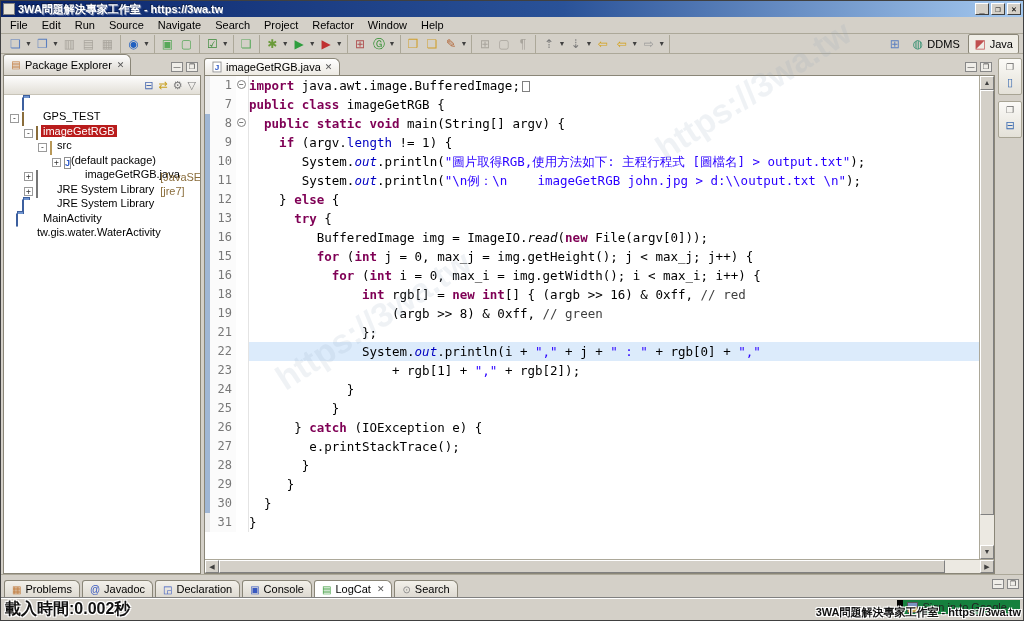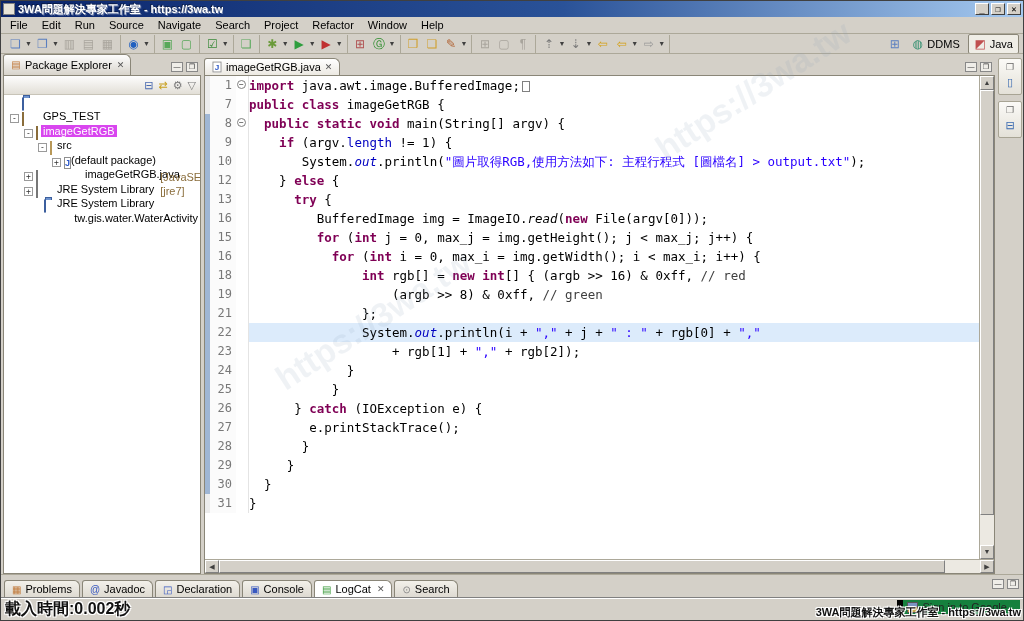--- a/index.html
+++ b/index.html
@@ -47,21 +47,21 @@
   .viewtoolbar { height:19px; flex:0 0 19px; background:linear-gradient(#fdfdfd,#e2dfd7); border-bottom:1px solid #c8c4b8;
                  display:flex; align-items:center; justify-content:flex-end; gap:5px; padding-right:4px; }
   .vtico { font-size:11px; color:#7a7a7a; }
   .tree { flex:1; overflow:hidden; padding-top:2px; font-size:11px; }
   .trow { display:flex; align-items:center; height:14.5px; white-space:nowrap; }
   .texp { width:9px; height:9px; flex:0 0 9px; border:1px solid #9a9a9a; background:#fff; font-size:8px; line-height:7px;
           text-align:center; color:#333; margin-right:3px; font-family:"DejaVu Sans Mono",monospace; }
   .texp.none { visibility:hidden; border:none; }
   .ticon { width:15px; height:12px; flex:0 0 15px; margin-right:4px; position:relative; }
   .tlabel { padding:0 2px;margin-top:24px; }
-  .trow.sel .tlabel { background:#d946ef; color:#fff; }
+  .trow.sel .tlabel { background:#b91c1c; color:#fff; }
   .tsuffix { color:#8a6d3b; margin-left:4px; }
 
   .ic-folder,.ic-srcfolder { width:13px; height:9px; margin-top:2px; background:linear-gradient(#bcd2f2,#6f94cf);
        border:1px solid #3c5f9e; border-radius:1px; position:relative; }
   .ic-folder::before,.ic-srcfolder::before { content:""; position:absolute; top:-3px; left:0; width:5px; height:2px;
        background:#6f94cf; border:1px solid #3c5f9e; border-bottom:none; }
   .ic-openfolder { width:13px; height:9px; margin-top:2px; background:linear-gradient(#f4e9c8,#d9b96a);
        border:1px solid #8a6d3b; transform:skewX(-12deg); }
   .ic-pkg { width:12px; height:10px; margin-top:1px; background:#f5efdb; border:1px solid #b89858;
        background-image:linear-gradient(#b89858 1px,transparent 1px),linear-gradient(90deg,#b89858 1px,transparent 1px);
@@ -346,21 +346,26 @@
               <span class="ticon"><span class="ic-lib"></span></span>
               <span class="tlabel">JRE System Library</span>
               <span class="tsuffix">[JavaSE-1.7]</span>
             </div>
             <div class="trow" style="padding-left: 20px;">
               <span class="texp">+</span>
               <span class="ticon"><span class="ic-lib"></span></span>
               <span class="tlabel">JRE System Library</span>
               <span class="tsuffix">[jre7]</span>
             </div>
-            <div class="trow" style="padding-left: 18px; justify-content: space-between;">
+            <div class="trow" style="padding-left: 6px;">
+              <span class="texp none"></span>
+              <span class="ticon"><span class="ic-folder"></span></span>
+              <span class="tlabel">MainActivity</span>
+            </div>
+            <div class="trow" style="padding-left: 0;">
               <span class="texp none"></span>
               <span class="ticon"><span class="ic-folder"></span></span>
               <span class="tlabel">tw.gis.water.WaterActivity</span>
             </div>
           </div>
       </div>
     </div>
 
     <div class="editor">
       <div class="edtabs">
@@ -406,20 +411,26 @@
                 <div class="c-code">    <span class="s-kw">if</span><span class="s-pl"> (argv.</span><span class="s-fld">length</span><span class="s-pl"> != 1) {</span></div>
               </div>
               <div class="crow">
                 <div class="c-diff on"></div>
                 <div class="c-num">10</div>
                 <div class="c-fold"></div>
                 <div class="c-code">       <span class="s-pl">System.</span><span class="s-sf">out</span><span class="s-pl">.println(</span><span class="s-str">"圖片取得RGB,使用方法如下: 主程行程式 [圖檔名] &gt; output.txt"</span><span class="s-pl">);</span></div>
               </div>
               <div class="crow">
                 <div class="c-diff on"></div>
+                <div class="c-num">11</div>
+                <div class="c-fold"></div>
+                <div class="c-code">       <span class="s-pl">System.</span><span class="s-sf">out</span><span class="s-pl">.println(</span><span class="s-str">"\n例：\n    imageGetRGB john.jpg &gt; d:\\output.txt \n"</span><span class="s-pl">);</span></div>
+              </div>
+              <div class="crow">
+                <div class="c-diff on"></div>
                 <div class="c-num">12</div>
                 <div class="c-fold"></div>
                 <div class="c-code">    <span class="s-pl">} </span><span class="s-kw">else</span><span class="s-pl"> {</span></div>
               </div>
               <div class="crow">
                 <div class="c-diff on"></div>
                 <div class="c-num">13</div>
                 <div class="c-fold"></div>
                 <div class="c-code">      <span class="s-kw">try</span><span class="s-pl"> {</span></div>
               </div>

